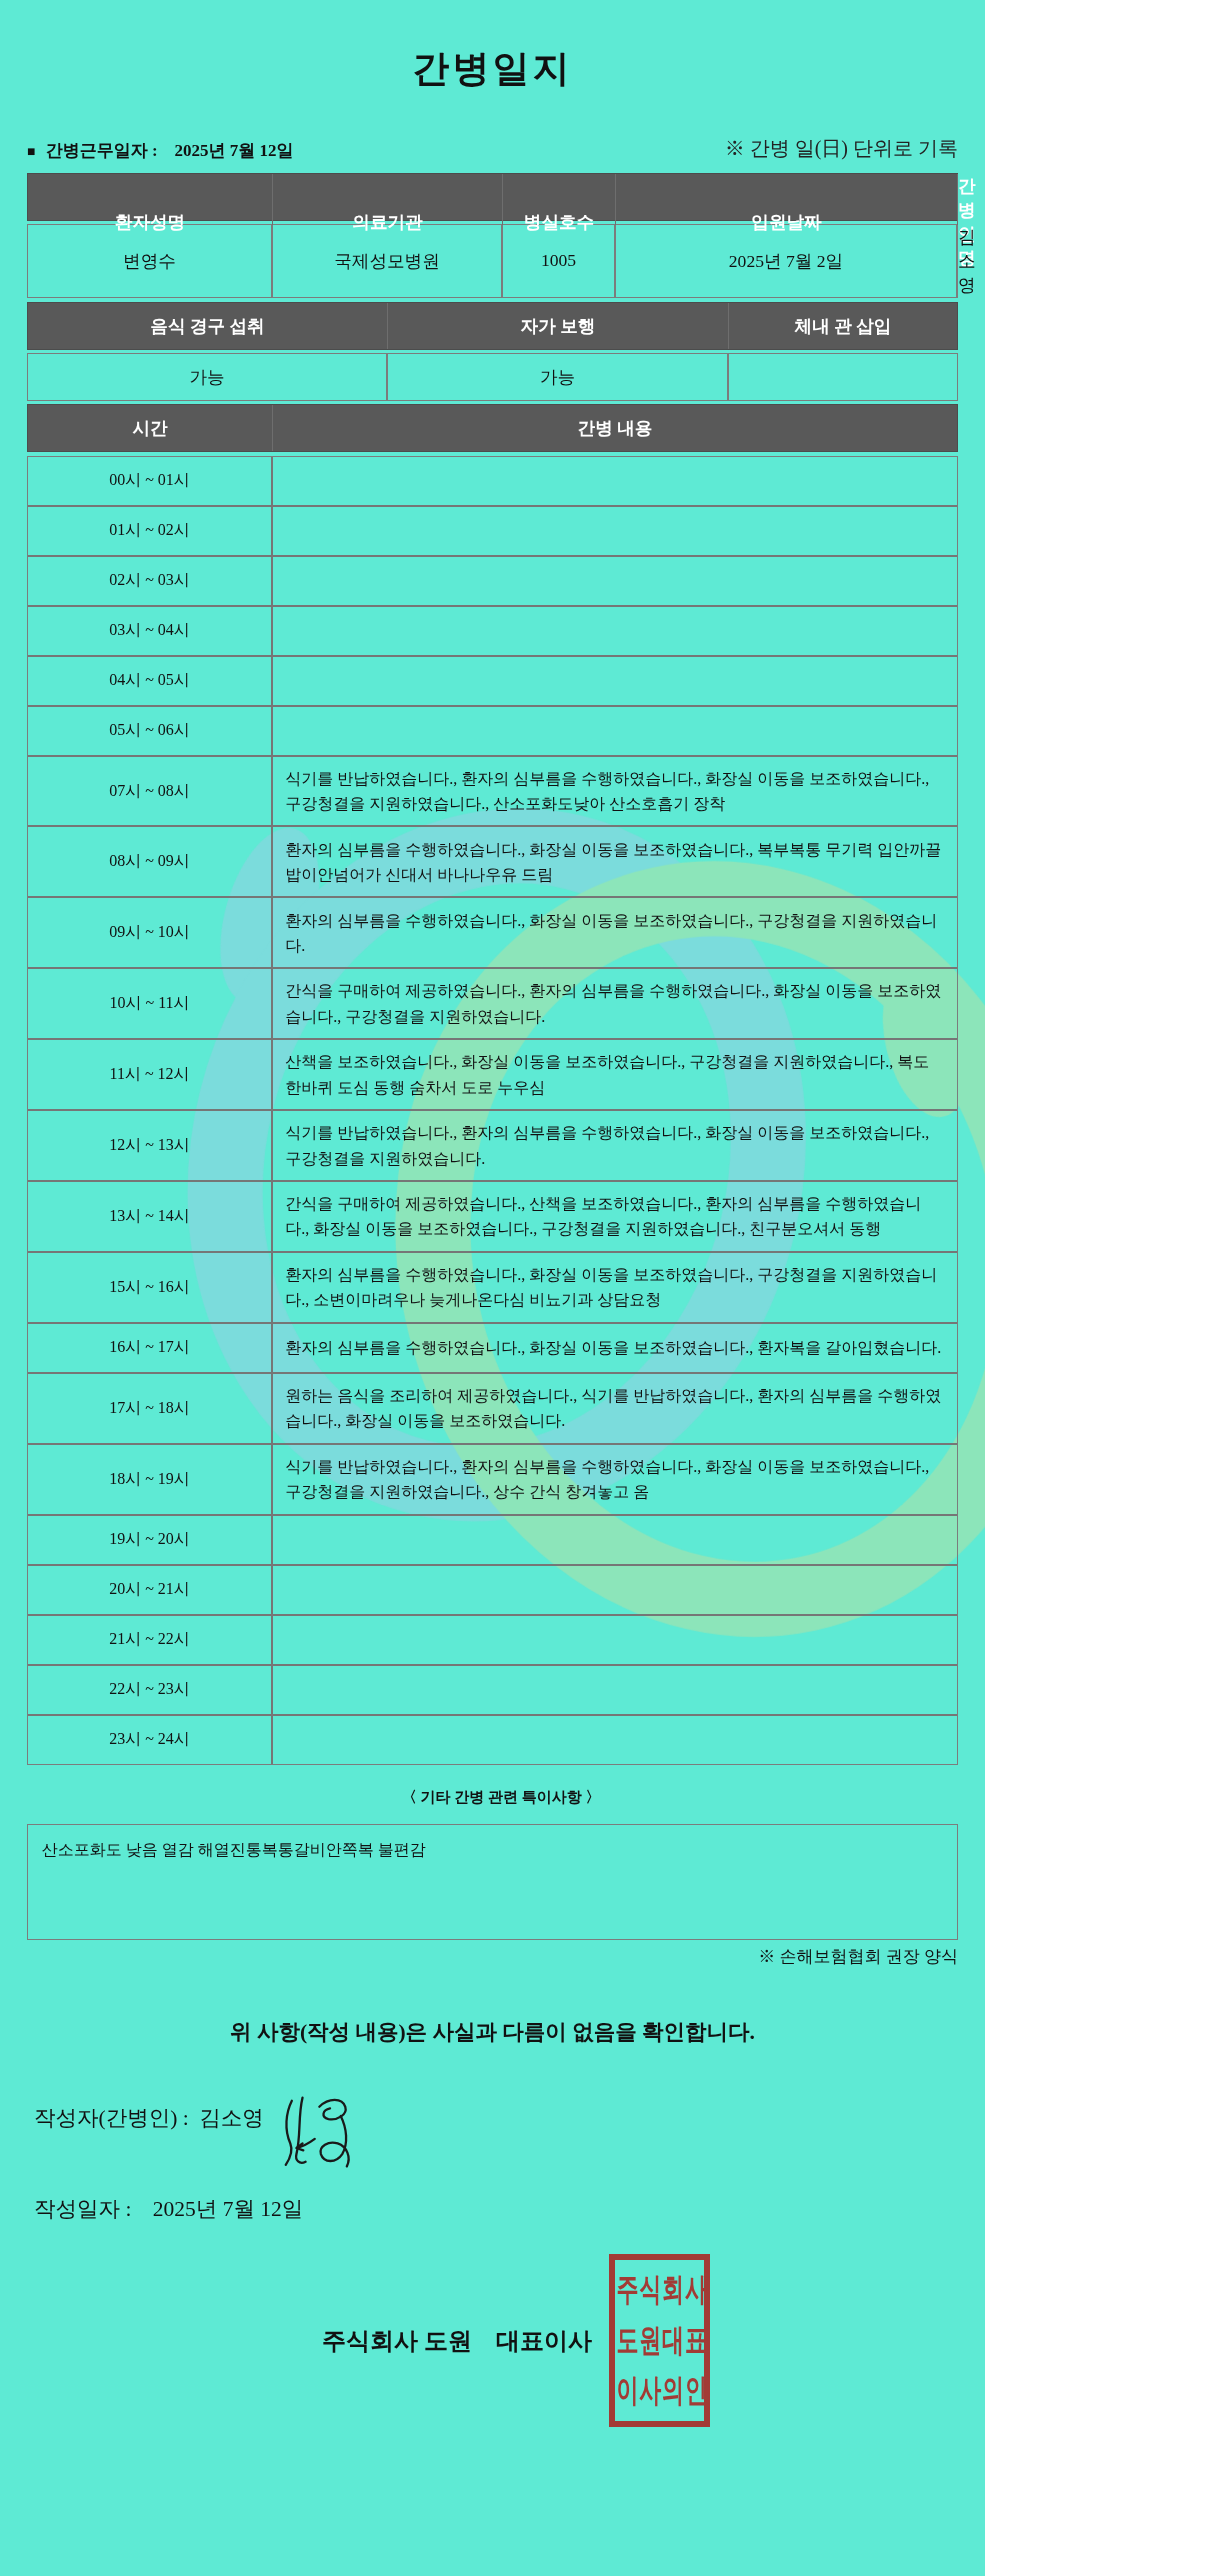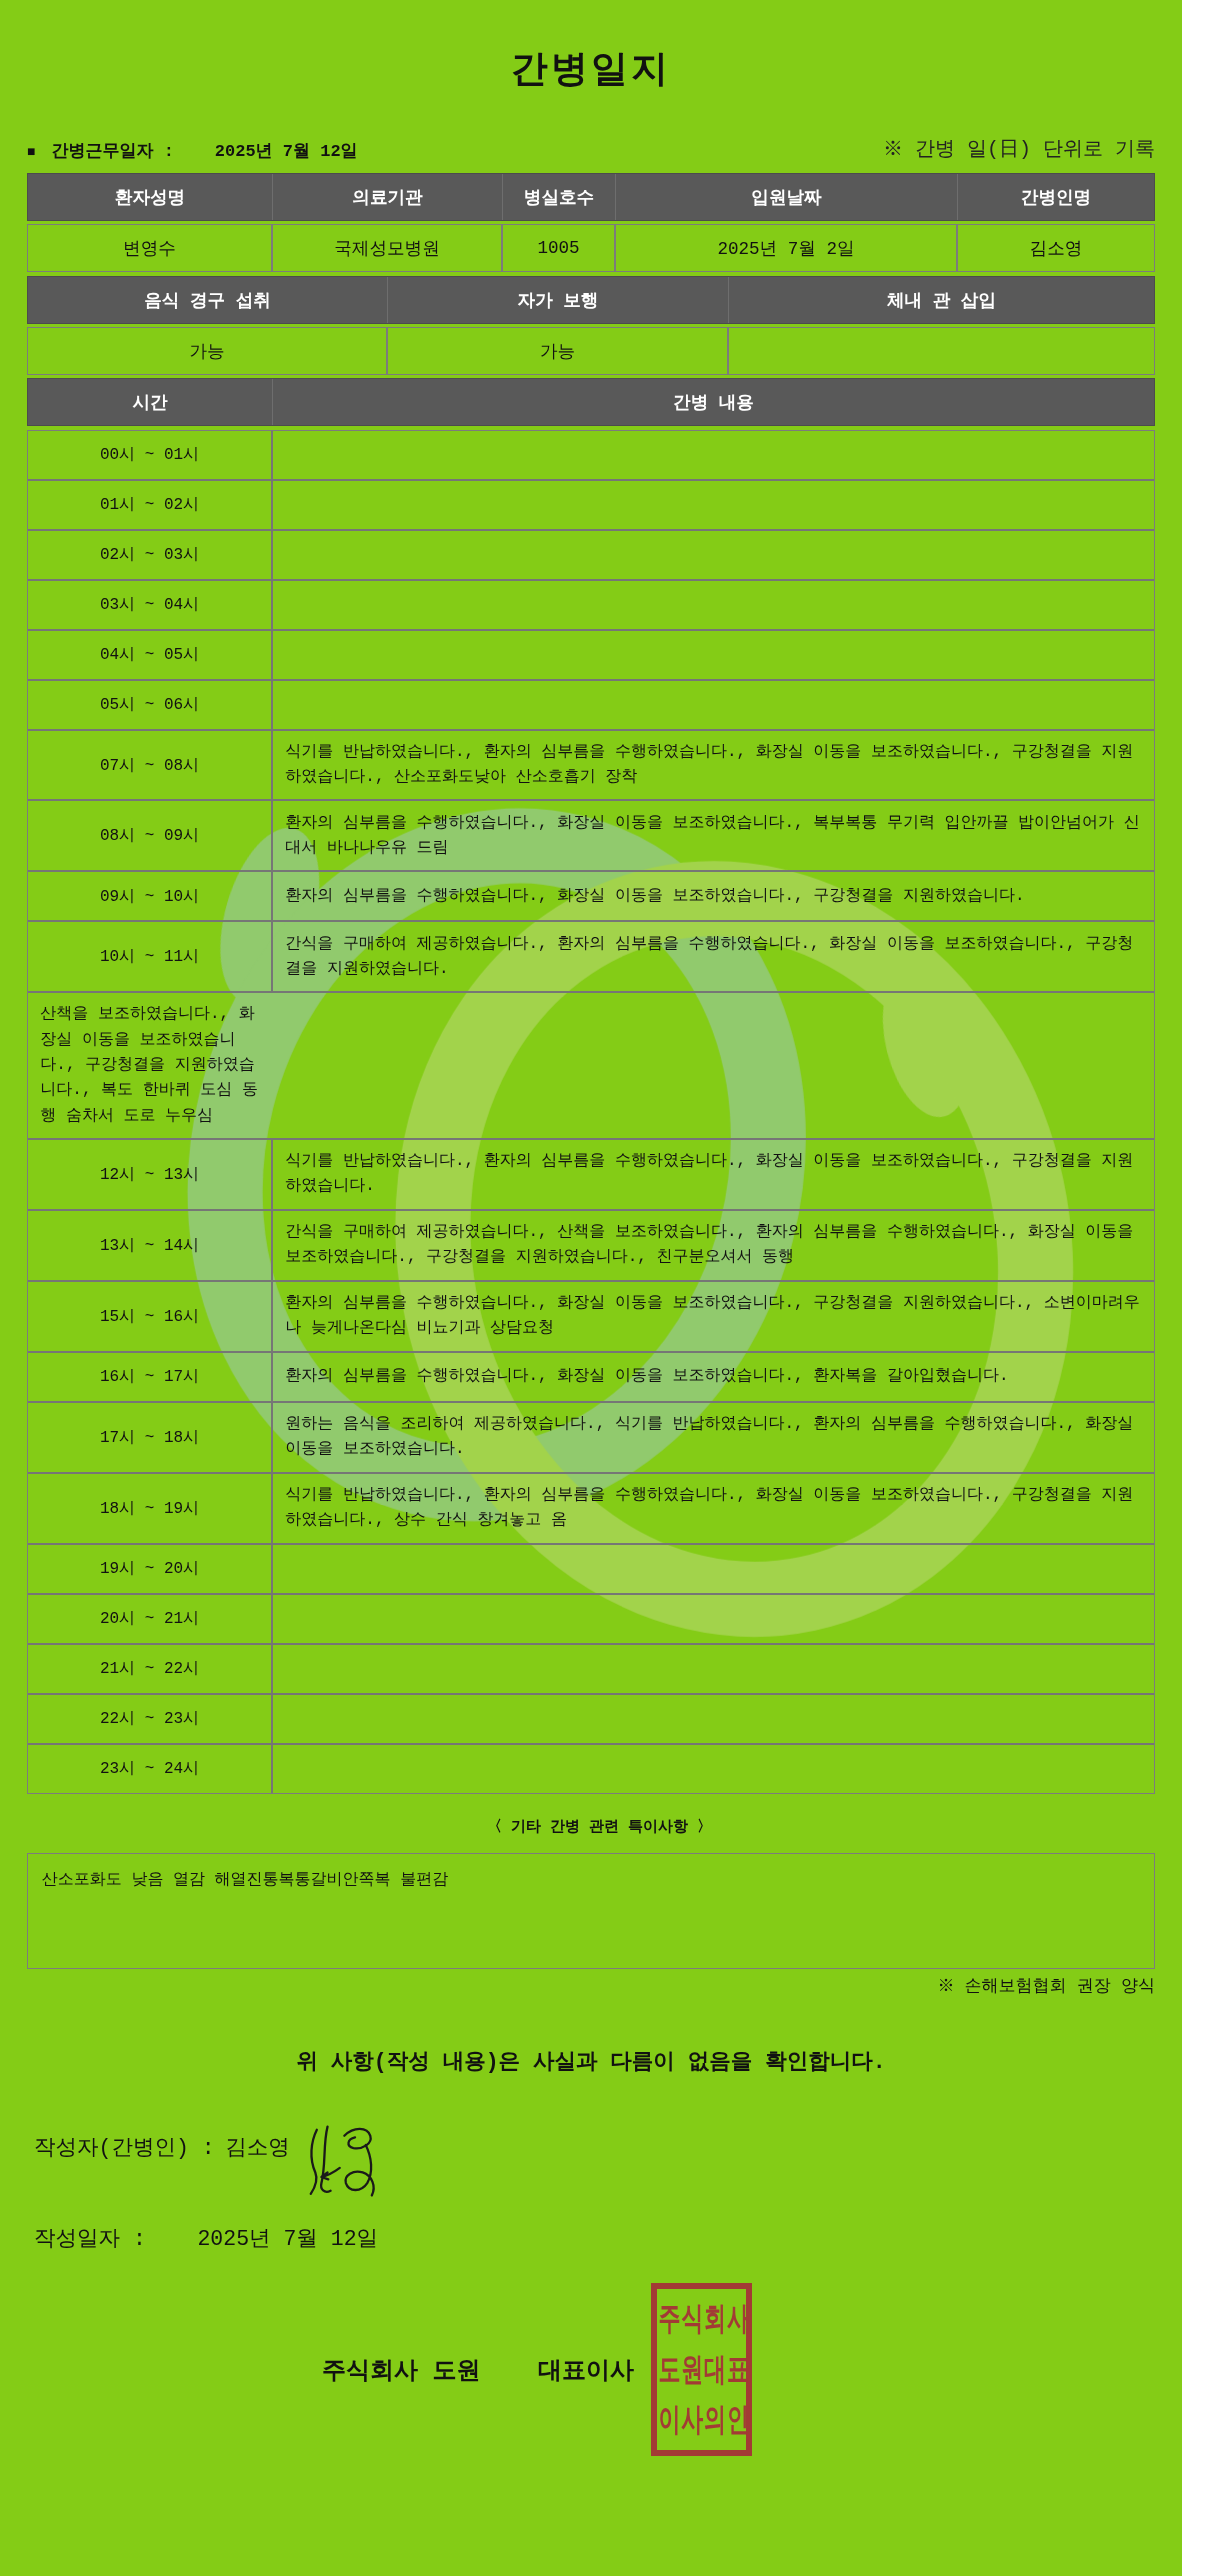--- a/index.html
+++ b/index.html
@@ -1,20 +1,20 @@
 <!DOCTYPE html>
 <html lang="ko" style="font-size:12.3px"><head>
 <meta charset="utf-8">
 <style>
   html,body{margin:0;padding:0;background:#fff;}
   .page{
     position:relative;
-    width:1182px;min-height:2576px;
-    background:#84cc16;
-    font-family:Liberation Mono, monospace;
+    width:985px;min-height:2576px;
+    background:#5eead4;
+    font-family:Liberation Serif, serif;
     color:#111;
     overflow:hidden;
   }
   .content{position:relative;z-index:1;}
   
   .watermark{position:absolute;left:0;top:0;z-index:0;pointer-events:none;}
   
   .doc-title{
     margin-top:44px;text-align:center;
     font-size:37px;font-weight:800;letter-spacing:3.1px;
@@ -194,20 +194,21 @@
           </div>
           <div class="care-row">
             <div class="care-time">09시 ~ 10시</div>
             <div class="care-content">환자의 심부름을 수행하였습니다., 화장실 이동을 보조하였습니다., 구강청결을 지원하였습니다.</div>
           </div>
           <div class="care-row">
             <div class="care-time">10시 ~ 11시</div>
             <div class="care-content">간식을 구매하여 제공하였습니다., 환자의 심부름을 수행하였습니다., 화장실 이동을 보조하였습니다., 구강청결을 지원하였습니다.</div>
           </div>
           <div class="care-row">
+            <div class="care-time">11시 ~ 12시</div>
             <div class="care-content">산책을 보조하였습니다., 화장실 이동을 보조하였습니다., 구강청결을 지원하였습니다., 복도 한바퀴 도심 동행 숨차서 도로 누우심</div>
           </div>
           <div class="care-row">
             <div class="care-time">12시 ~ 13시</div>
             <div class="care-content">식기를 반납하였습니다., 환자의 심부름을 수행하였습니다., 화장실 이동을 보조하였습니다., 구강청결을 지원하였습니다.</div>
           </div>
           <div class="care-row">
             <div class="care-time">13시 ~ 14시</div>
             <div class="care-content">간식을 구매하여 제공하였습니다., 산책을 보조하였습니다., 환자의 심부름을 수행하였습니다., 화장실 이동을 보조하였습니다., 구강청결을 지원하였습니다., 친구분오셔서 동행</div>
           </div>

